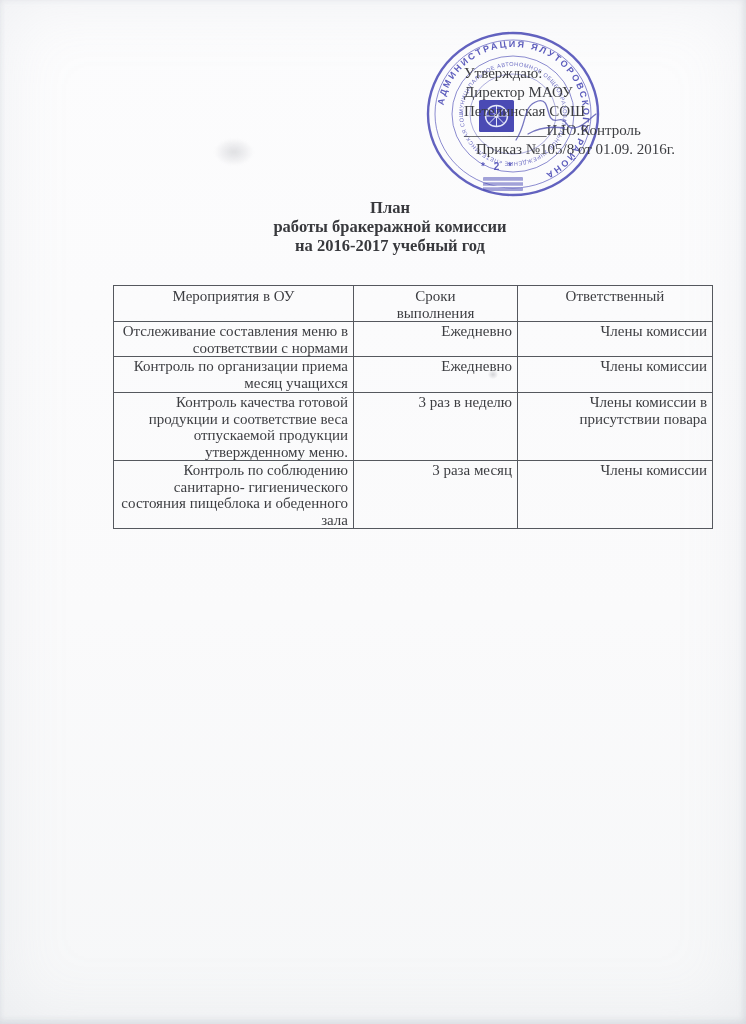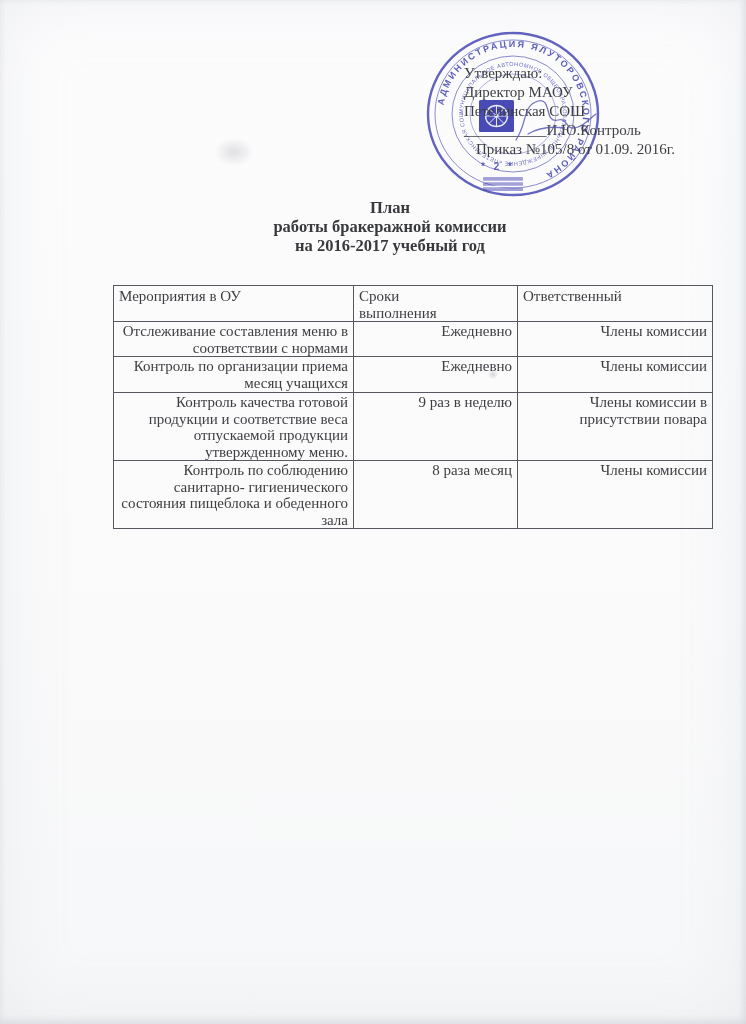--- a/index.html
+++ b/index.html
@@ -53,21 +53,21 @@
     border-collapse:collapse;table-layout:fixed;
     font-size:15px;color:var(--text-ink);
   }
   table.plan th,table.plan td{
     border:1px solid var(--table-border);
     vertical-align:top;line-height:16.5px;
     padding:1px 5px 0 5px;
     text-align:right;
   }
   table.plan th{
-    font-weight:normal;text-align:left;white-space:pre-line;padding-top:2px;
+    font-weight:normal;text-align:center;white-space:pre-line;padding-top:2px;
   }
   
   .speck{position:absolute;border-radius:50%;pointer-events:none;}
   .speck-1{left:214px;top:138px;width:40px;height:28px;
     background:radial-gradient(ellipse at center,rgba(150,152,160,.28),rgba(150,152,160,0) 70%);
     filter:blur(1px);}
   .speck-2{left:488px;top:370px;width:10px;height:9px;
     background:radial-gradient(ellipse at center,rgba(140,142,150,.35),rgba(140,142,150,0) 75%);}
 </style>
 </head>
@@ -152,26 +152,26 @@
         <td>Ежедневно</td>
         <td>Члены комиссии</td>
       </tr>
       <tr style="height:36px">
         <td>Контроль по организации приема месяц учащихся</td>
         <td>Ежедневно</td>
         <td>Члены комиссии</td>
       </tr>
       <tr style="height:58px">
         <td>Контроль качества готовой продукции и соответствие веса отпускаемой продукции утвержденному меню.</td>
-        <td>9 раз в неделю</td>
+        <td>3 раз в неделю</td>
         <td>Члены комиссии в присутствии повара</td>
       </tr>
       <tr style="height:62px">
         <td>Контроль по соблюдению санитарно- гигиенического состояния пищеблока и обеденного зала</td>
-        <td>8 раза месяц</td>
+        <td>3 раза месяц</td>
         <td>Члены комиссии</td>
       </tr>
     </tbody>
   </table>
 
   <div class="speck speck-1"></div>
   <div class="speck speck-2"></div>
 
 </div>
 

